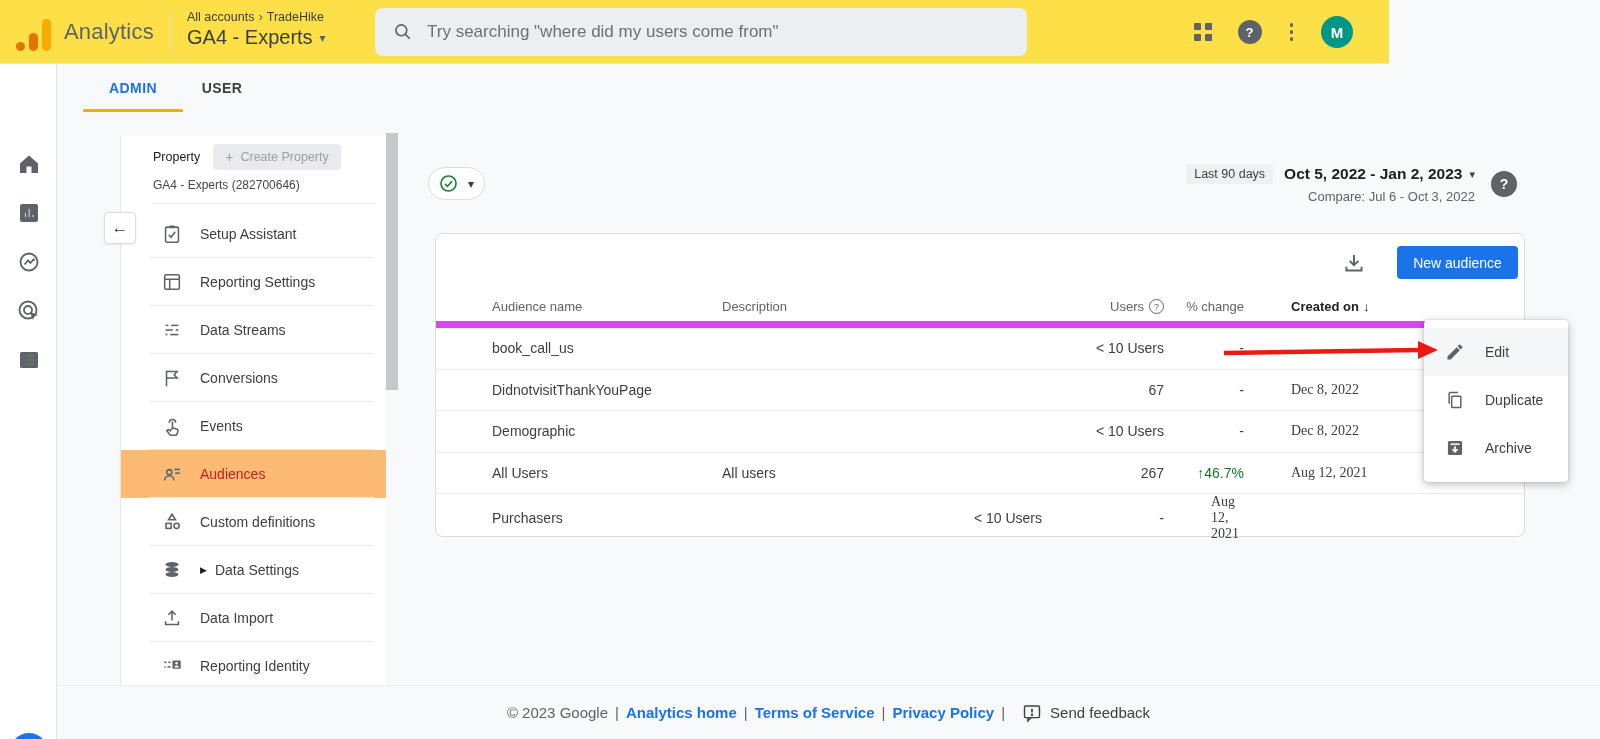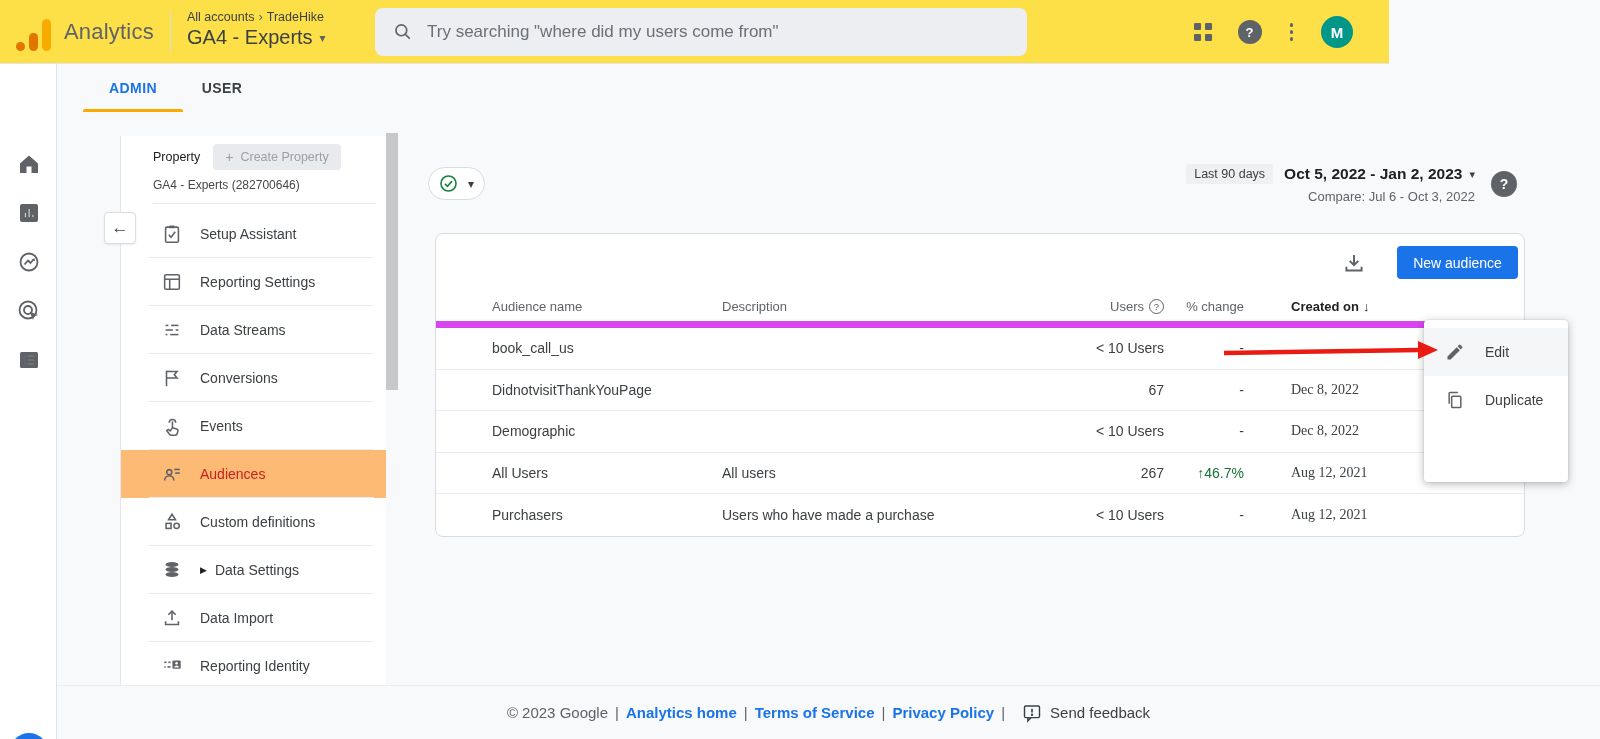--- a/index.html
+++ b/index.html
@@ -387,41 +387,49 @@
       <div>All users</div>
       <div class="td-right">267</div>
       <div class="td-right pos-change">
         <span>↑</span><span>46.7%</span>
       </div>
       <div class="td-created">Aug 12, 2021</div>
     </div>
     <div class="t-grid t-row">
       <div></div>
       <div>Purchasers</div>
-      <div>Users who have made a purchase</div>
       <div class="td-right">&lt; 10 Users</div>
       <div class="td-right">-</div>
       <div class="td-created">Aug 12, 2021</div>
     </div>
   </div>
 
   <div class="ctx-menu">
     <div class="ctx-item hovered">
       <svg viewBox="0 0 24 24">
           <path fill="#5f6368" d="M3 17.25V21h3.75L17.81 9.94l-3.75-3.75L3 17.25z"></path>
           <path fill="#5f6368" d="M20.71 7.04a1 1 0 0 0 0-1.41l-2.34-2.34a1 1 0 0 0-1.41 0l-1.83 1.83 3.75 3.75 1.83-1.83z"></path>
         </svg>
       <span class="ctx-label">Edit</span>
     </div>
     <div class="ctx-item">
       <svg viewBox="0 0 24 24">
           <rect x="8" y="7.5" width="11" height="13.5" rx="1" stroke="#5f6368" stroke-width="1.8" fill="none"></rect>
           <path d="M5 16.5 V4 a1 1 0 0 1 1 -1 h9.5" stroke="#5f6368" stroke-width="1.8" fill="none"></path>
         </svg>
       <span class="ctx-label">Duplicate</span>
+    </div>
+    <div class="ctx-item">
+      <svg viewBox="0 0 24 24">
+          <rect x="3.5" y="3.5" width="17" height="17" rx="2" fill="#5f6368"></rect>
+          <rect x="6.5" y="6.5" width="11" height="1.8" fill="#fff"></rect>
+          <line x1="12" y1="10" x2="12" y2="16" stroke="#fff" stroke-width="2"></line>
+          <path d="M9 13.5 L12 16.5 L15 13.5" stroke="#fff" stroke-width="2" fill="none"></path>
+        </svg>
+      <span class="ctx-label">Archive</span>
     </div>
   </div>
 
   <svg class="red-arrow" viewBox="0 0 245 32">
     <line x1="24" y1="17" x2="219" y2="14" stroke="#ea1b12" stroke-width="4.5"></line>
     <polygon points="218,5 218,23 238,14" fill="#ea1b12"></polygon>
   </svg>
 
   <div class="footer">
     <span>© 2023 Google</span>

